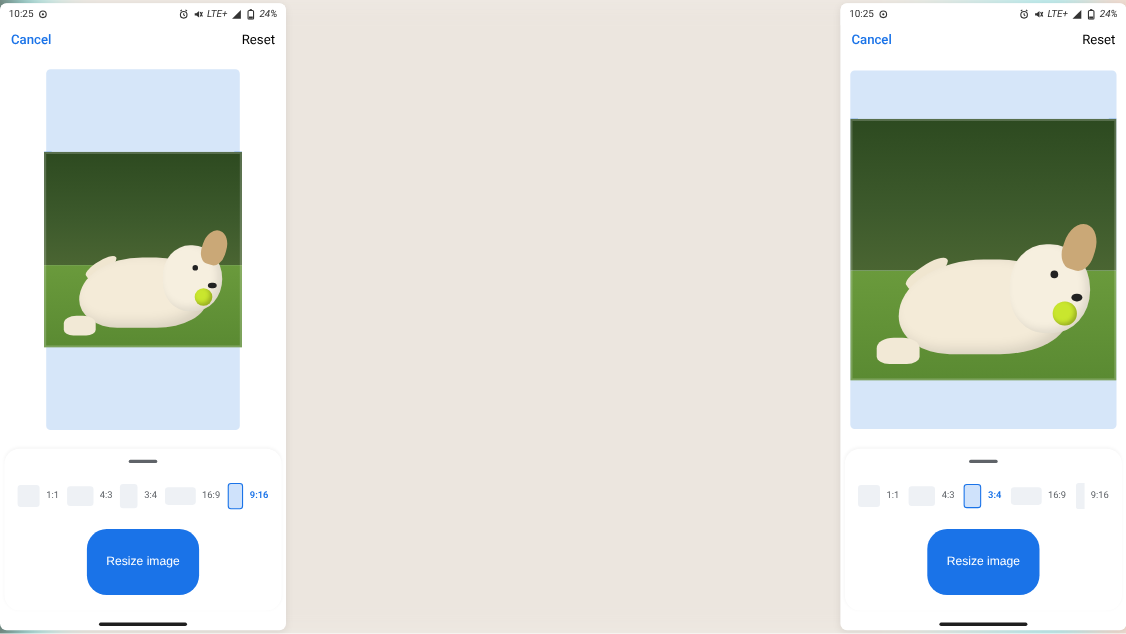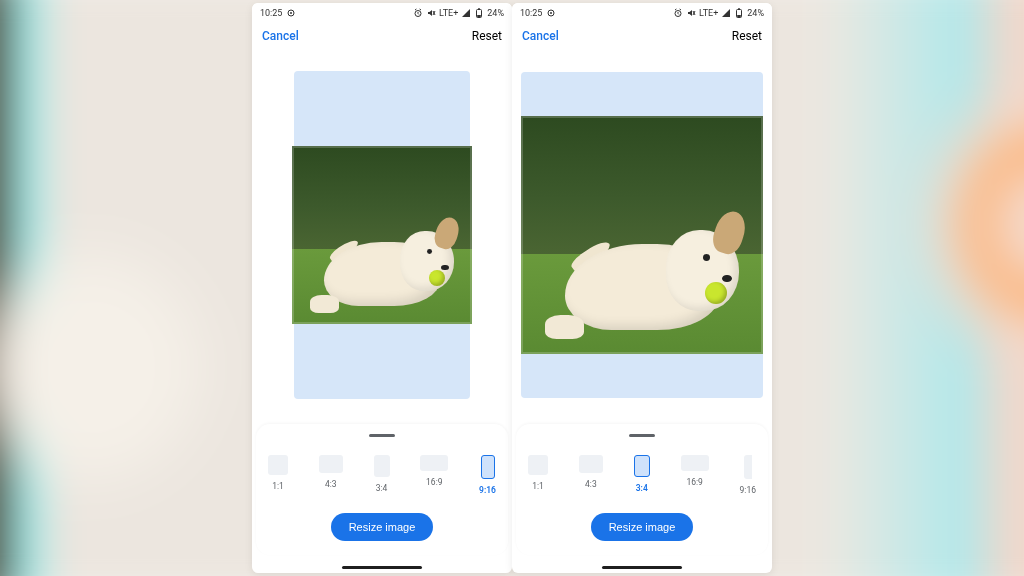--- a/index.html
+++ b/index.html
@@ -18,34 +18,34 @@
     transform: scale(1.1);
   }
   .bg::before {
     content:""; position:absolute; left:0; top:40%; width:25%; height:45%;
     background: radial-gradient(ellipse, #f5f0e8 40%, transparent 70%);
   }
   .bg::after {
     content:""; position:absolute; right:-5%; top:15%; width:20%; height:50%;
     background: radial-gradient(ellipse at 60% 50%, #f5d8c8 20%, #ffa860 35%, #f5d8c8 45%, transparent 70%);
   }
-  .stage { position: absolute; inset: 0; display: flex; justify-content: center; padding-top: 3px; }
+  .stage { position: absolute; inset: 0; display: flex; justify-content: space-between; padding-top: 3px; }
   .phone {
     width: 260px; height: 570px;
     background: #fff; border-radius: 6px;
     display: flex; flex-direction: column;
     overflow: hidden;
     box-shadow: 0 2px 8px rgba(0,0,0,.08);
   }
   .statusbar {
     height: 20px; display: flex; align-items: center; justify-content: space-between;
     padding: 0 8px; font-size: 9px; color: #333; background:#fff;
   }
   .sb-left { display:flex; align-items:center; gap:4px; }
-  .sb-right { display:flex; align-items:center; gap:3px; }
+  .sb-right { display:flex; align-items:center; gap:3px;font-style:italic; }
   .ico { width: 10px; height: 10px; display:inline-block; }
   .topbar {
     height: 26px; display: flex; align-items:center; justify-content: space-between;
     padding: 0 10px;
   }
   .cancel { color: #1a73e8; font-size: 12px; font-weight: 500; }
   .reset { color: #000000; font-size: 12px; }
   .canvas-area { flex:1; display:flex; align-items:center; justify-content:center; padding: 4px 8px 8px; }
   .canvas {
     position: relative; background: #d6e6f9; border-radius: 4px;
@@ -98,35 +98,35 @@
   .corner.tl::after,.corner.tr::after{ left:0; top:0; width:10px; height:3px; }
   .corner.bl::after,.corner.br::after{ left:0; bottom:0; width:10px; height:3px; }
   .corner.tr::after{ left:auto; right:0;} .corner.br::after{ left:auto; right:0;}
 
   .panel {
     background:#fff; border-radius: 14px; margin: 0 4px 6px; padding: 10px 10px 14px;
     box-shadow: 0 -1px 3px rgba(0,0,0,.04);
   }
   .handle { width:26px; height:3px; background:#5f6368; border-radius:2px; margin: 0 auto 18px; }
   .ratios { display:flex; justify-content:space-between; padding:0 2px 8px; gap:6px; }
-  .ratio { display:flex; flex-direction:column; align-items:center; gap:6px; cursor:pointer; }
+  .ratio { display:flex; flex-direction:row; align-items:center; gap:6px; cursor:pointer; }
   .ratio .shape {
     background:#eef1f5; border-radius:3px;
   }
   .ratio.selected .shape { background:#cfe2fb; border:1.5px solid #1a73e8; }
   .ratio .lbl { font-size:8.5px; color:#5f6368; }
   .ratio.selected .lbl { color:#1a73e8; font-weight:600; }
   .s-1-1  { width:20px; height:20px; }
   .s-4-3  { width:24px; height:18px; }
   .s-3-4  { width:16px; height:22px; }
   .s-16-9 { width:28px; height:16px; }
   .s-9-16 { width:14px; height:24px; }
   .resize-btn {
     display:block; margin: 10px auto 0; background:#1a73e8; color:#fff;
-    border:none; border-radius:18px; padding:8px 18px; font-size:11px; font-weight:500;
+    border:none; border-radius:18px; padding:24px 18px; font-size:11px; font-weight:500;
     cursor:pointer;
   }
   .navbar { height:12px; display:flex; align-items:center; justify-content:center; }
   .navline { width:80px; height:3px; background:#1f1f1f; border-radius:2px; }
   .cut { overflow:hidden; }
 </style>
 </head>
 <body>
 
 <div class="bg"></div>

